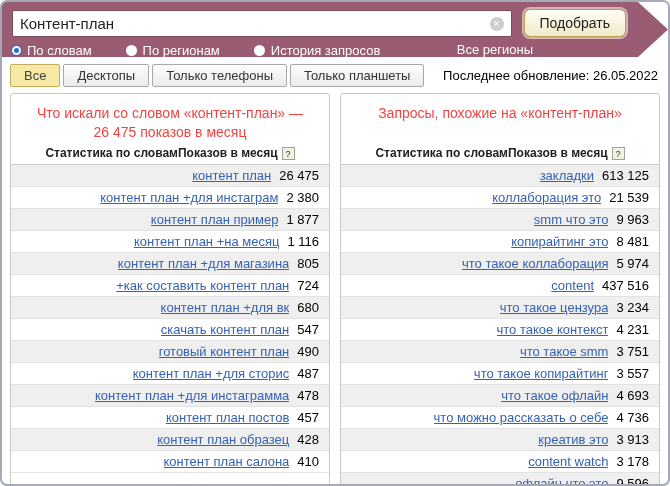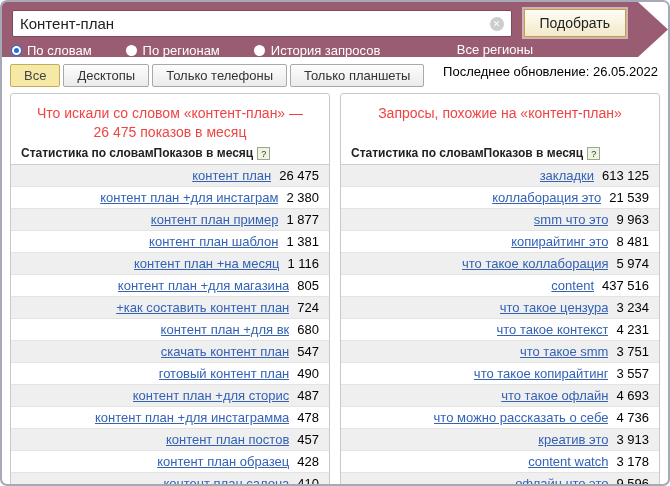--- a/index.html
+++ b/index.html
@@ -30,21 +30,21 @@
     width: 14px; height: 14px; border-radius: 50%;
     background: #cdcdcd; color: #fff;
     font-size: 9px; line-height: 14px; text-align: center;
     cursor: pointer; user-select: none;
   }
   .submit-btn {
     margin: 0 12px; height: 28px; padding: 0 15px;
     font-family: "Liberation Sans", sans-serif;
     font-size: 14px; color: #222;
     background: linear-gradient(#fffef6, #f2e9c8);
-    border: 1px solid #bda04c; border-radius: 0;
+    border: 1px solid #bda04c; border-radius: 6px;
     box-shadow: 0 0 0 2px rgba(255, 252, 235, .55);
     cursor: pointer; white-space: nowrap;
   }
   .radio-row {
     display: flex; align-items: center;
     margin-top: 5px; padding-right: 10px;
     color: #fff; font-size: 13px;
   }
   .radio-opt { display: inline-flex; align-items: center; margin-right: 34px; cursor: pointer; white-space: nowrap; }
   .radio-dot {
@@ -59,21 +59,21 @@
   .regions-link {
     margin-left: auto; margin-right: 95px;
     color: #fff; text-decoration: none;
     border-bottom: 1px dotted rgba(255,255,255,.85);
     cursor: pointer; white-space: nowrap;
   }
   .topbar-tip { width: 30px; background: #fff; flex: none; }
   .topbar-tip svg { display: block; width: 100%; height: 100%; }
 
   
-  .tabs-row { display: flex; padding: 7px 10px 0 8px; }
+  .tabs-row { display: flex; align-items: center; padding: 7px 10px 0 8px; }
   .tab {
     border: 1px solid #a9a9a9; border-radius: 2px;
     background: linear-gradient(#fdfdfd, #ebebeb);
     padding: 3px 13px; margin-right: 3px;
     font-size: 13px; color: #333; cursor: pointer; white-space: nowrap;
   }
   .tab.active { background: #f6e9a6; border-color: #c2ad5e; color: #444; }
   .last-update { margin-left: auto; font-size: 13px; color: #000; white-space: nowrap; }
 
   
@@ -81,21 +81,21 @@
   .panel {
     flex: 1; min-width: 0; height: 500px;
     border: 1px solid #c9c9c9; border-radius: 3px;
     background: #fff;
   }
   .panel-title {
     height: 48px; padding: 10px 18px 0;
     text-align: center; font-size: 14px; color: #ef4444; line-height: 1.35;
   }
   .thead {
-    display: flex; justify-content: flex-start; align-items: center;
+    display: flex; justify-content: center; align-items: center;
     padding: 4px 10px; border-bottom: 1px solid #cfcfcf;
     font-size: 12px; font-weight: bold; color: #222;
   }
   .th-right { display: inline-flex; align-items: center; }
   .help-badge {
     display: inline-block; width: 13px; height: 13px; margin-left: 4px;
     border: 1px solid #9aa88f; background: #eef3e2;
     font-size: 9px; font-weight: normal; line-height: 12px; text-align: center;
     color: #333; cursor: pointer;
   }
@@ -171,24 +171,20 @@
           </div>
           <div class="row">
             <a class="kw-link">контент план +для инстаграм</a>
             <span class="num">2 380</span>
           </div>
           <div class="row">
             <a class="kw-link">контент план пример</a>
             <span class="num">1 877</span>
           </div>
           <div class="row">
-            <a class="kw-link">контент план шаблон</a>
-            <span class="num">1 381</span>
-          </div>
-          <div class="row">
             <a class="kw-link">контент план +на месяц</a>
             <span class="num">1 116</span>
           </div>
           <div class="row">
             <a class="kw-link">контент план +для магазина</a>
             <span class="num">805</span>
           </div>
           <div class="row">
             <a class="kw-link">+как составить контент план</a>
             <span class="num">724</span>

